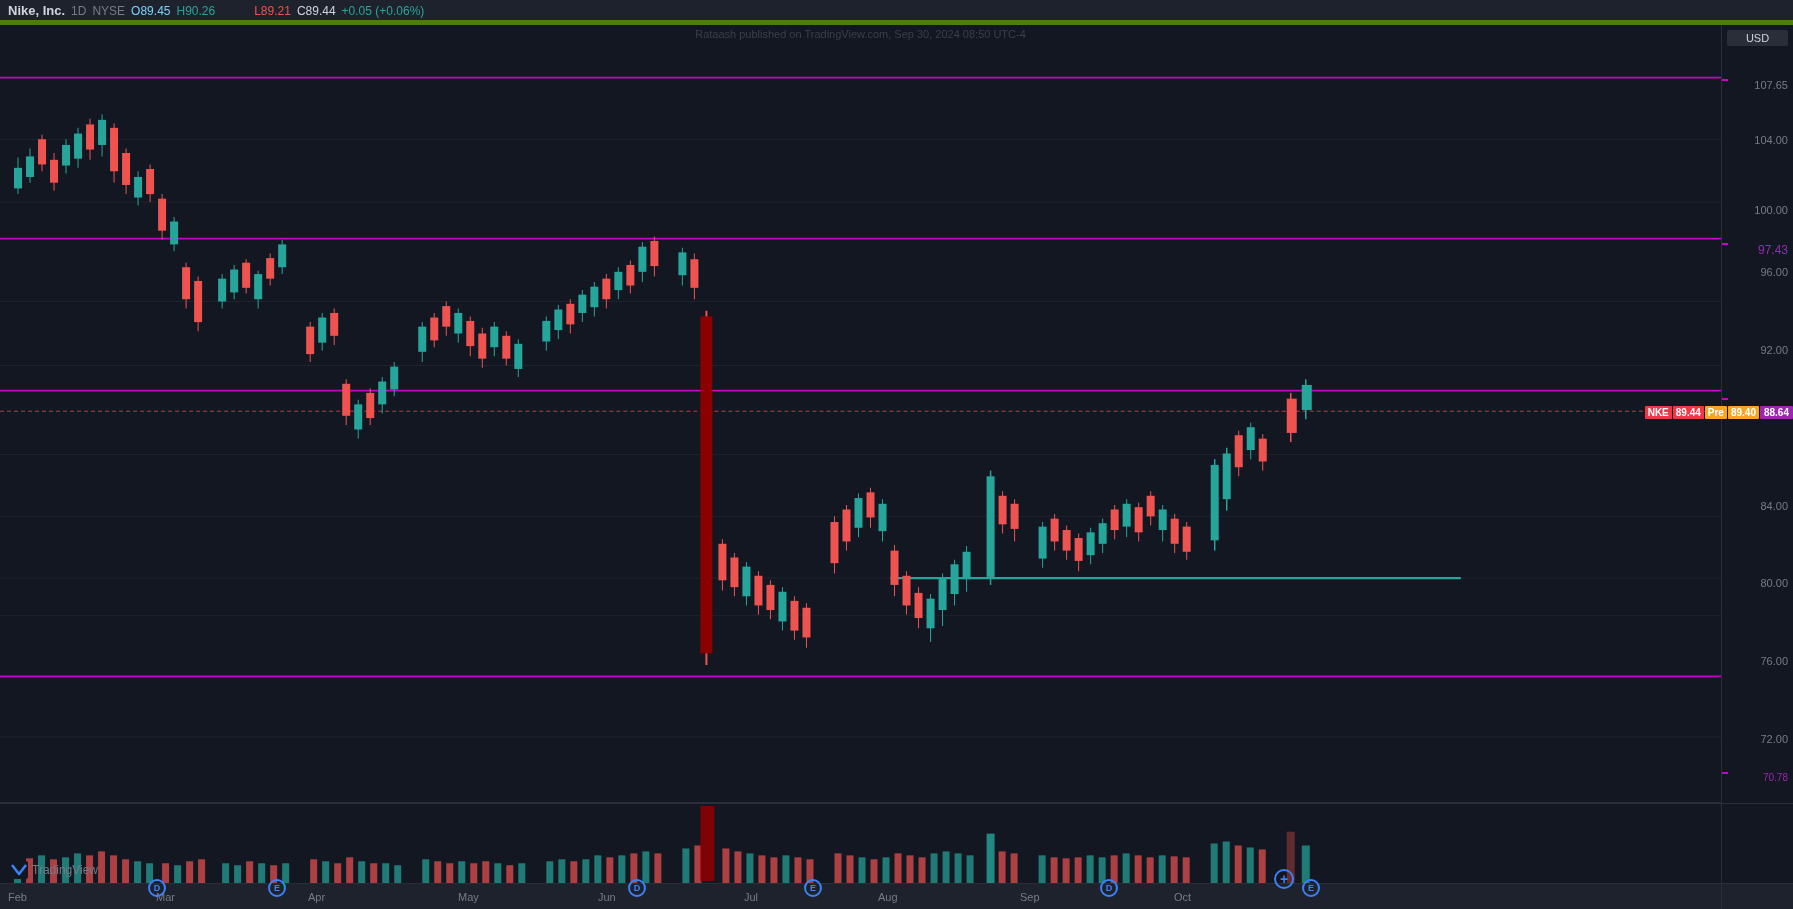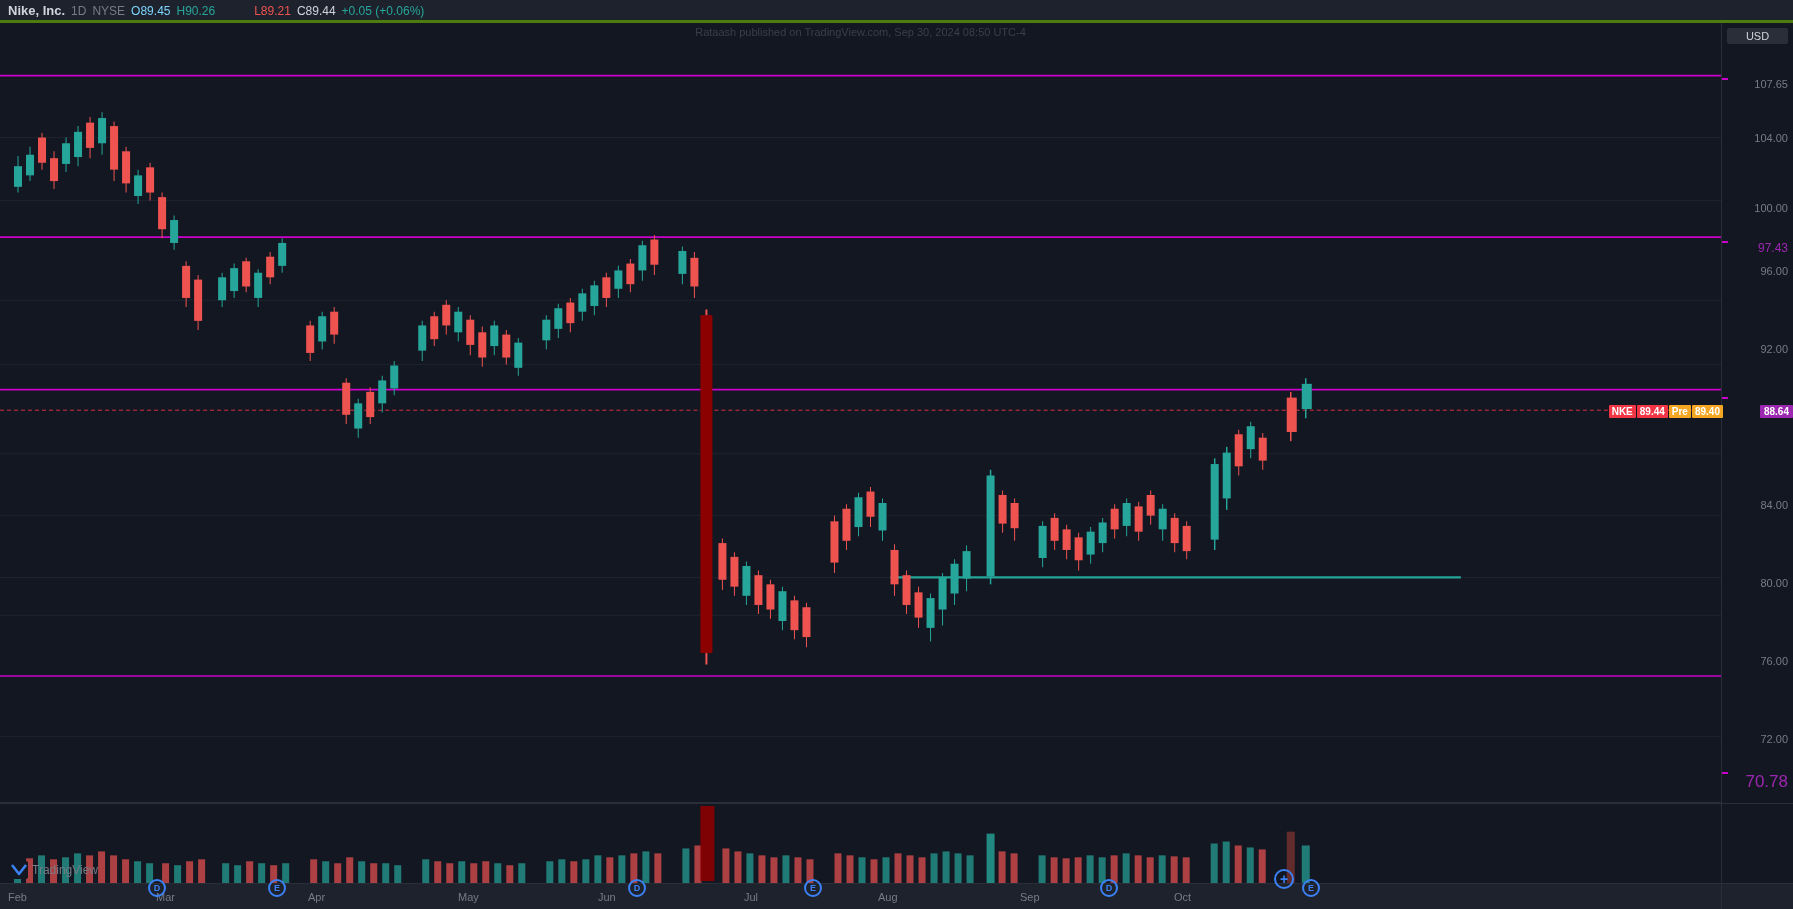--- a/index.html
+++ b/index.html
@@ -31,21 +31,21 @@
     .sym-exch { color: #787b86; }
     .sym-o { color: #7dd3fc; text-align: center; }
     .sym-h { color: #26a69a; }
     .sym-l { color: #ef5350; margin-left: 33px; }
     .sym-c { color: #d1d4dc; }
     .sym-chg-pos { color: #26a69a; }
 
     .header-block {
       padding: 3px 8px 2px 8px;
       background: #1e222d;
-      border-bottom: 3px solid #4d7c0f;
+      border-bottom: 5px solid #4d7c0f;
     }
 
     .header-row1 {
       display: flex;
       align-items: center;
       gap: 6px;
       font-size: 12px;
     }
     .header-row2 {
       font-size: 11px;
@@ -551,29 +551,29 @@
         <div style="position:absolute;top:49%;right:0;display:flex;flex-direction:row;gap:1px;align-items:flex-end;">
           <div style="display:flex;align-items:center;gap:1px;">
             <span style="background:#f23645;color:white;padding:1px 3px;font-size:10px;font-weight:bold;border-radius:1px;">NKE</span>
             <span style="background:#f23645;color:white;padding:1px 3px;font-size:10px;font-weight:bold;border-radius:1px;">89.44</span>
           </div>
           <div style="display:flex;align-items:center;gap:1px;">
             <span style="background:#f5a623;color:white;padding:1px 3px;font-size:10px;font-weight:bold;border-radius:1px;">Pre</span>
             <span style="background:#f5a623;color:white;padding:1px 3px;font-size:10px;font-weight:bold;border-radius:1px;">89.40</span>
           </div>
           <div style="display:flex;align-items:center;justify-content:flex-end;">
-            <span style="background:#9c27b0;color:white;padding:1px 4px;font-size:10px;font-weight:bold;border-radius:1px;margin-left:36px;">88.64</span>
+            <span style="background:#9c27b0;color:white;padding:1px 4px;font-size:10px;font-weight:bold;border-radius:1px;">88.64</span>
           </div>
         </div>
 
         <span style="position:absolute;top:61%;right:5px;font-size:11px;color:#787b86;">84.00</span>
         <span style="position:absolute;top:71%;right:5px;font-size:11px;color:#787b86;">80.00</span>
         <span style="position:absolute;top:81%;right:5px;font-size:11px;color:#787b86;">76.00</span>
         <span style="position:absolute;top:91%;right:5px;font-size:11px;color:#787b86;">72.00</span>
-        <span style="position:absolute;top:96%;right:5px;font-size:17px;color:#9c27b0;">70.78</span>
+        <span style="position:absolute;top:96%;right:5px;font-size:10px;color:#9c27b0;">70.78</span>
 
         <div style="position:absolute;top:7%;left:0;width:6px;height:2px;background:#cc00cc;"></div>
         <div style="position:absolute;top:28%;left:0;width:6px;height:2px;background:#cc00cc;"></div>
         <div style="position:absolute;top:48%;left:0;width:6px;height:2px;background:#cc00cc;"></div>
         <div style="position:absolute;top:96%;left:0;width:6px;height:2px;background:#cc00cc;"></div>
       </div>
 
       <div class="axis-volume">
       </div>
 

